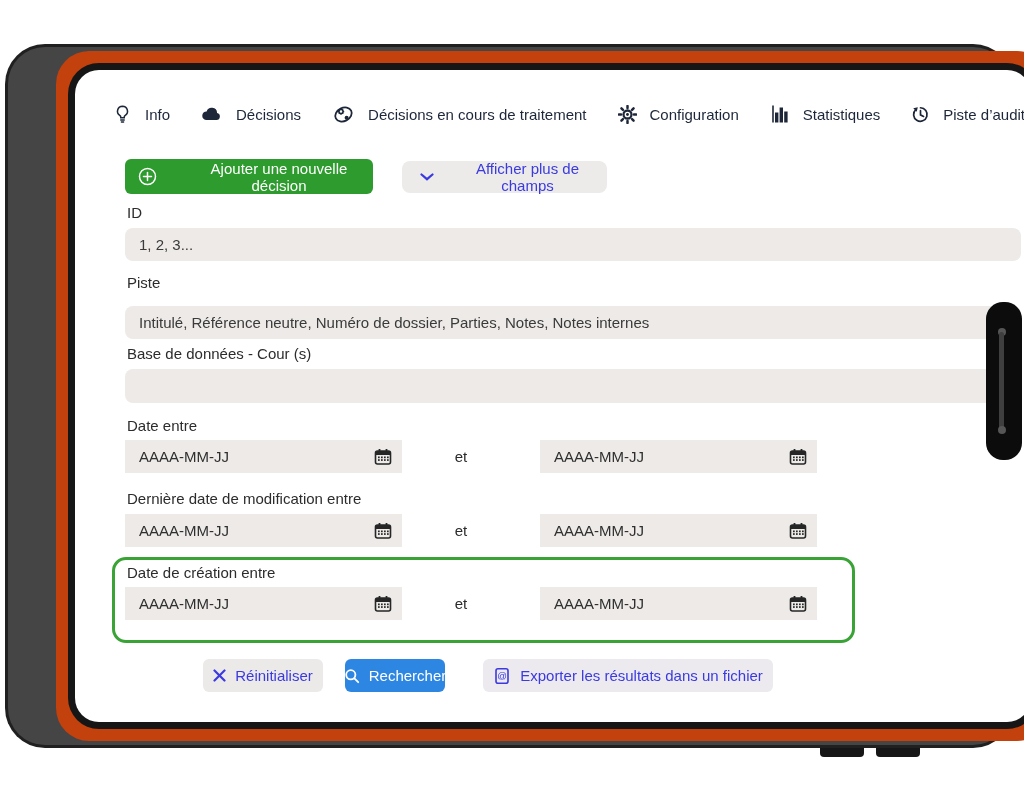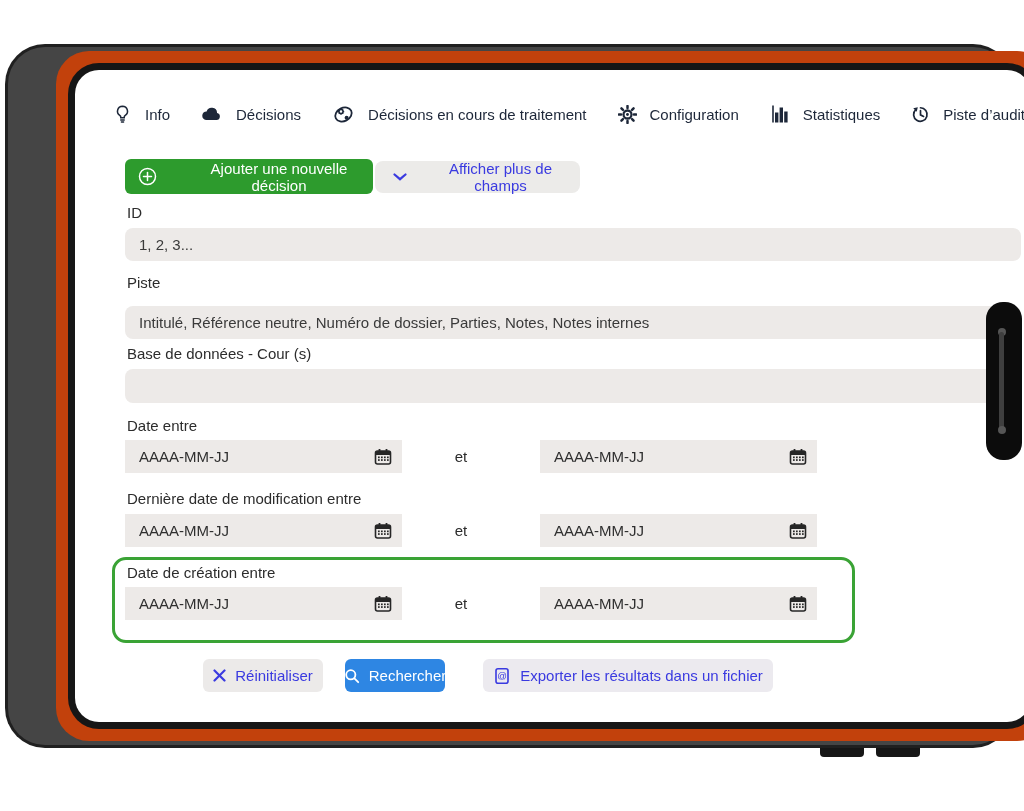--- a/index.html
+++ b/index.html
@@ -28,21 +28,21 @@
   
   .nav { position:absolute; left:38px; top:24px; height:40px; display:flex; align-items:center; gap:31px; }
   .nav-item { display:flex; align-items:center; gap:13px; cursor:pointer; }
   .nav-item .lbl { font-size:15px; color:#1d2739; white-space:nowrap; }
   .icon { display:inline-flex; align-items:center; justify-content:center; }
 
   
   .btn-add { position:absolute; left:50px; top:89px; width:248px; height:35px; background:#2d9b2d;
     border:none; border-radius:6px; color:#fff; font-size:15px; display:flex; align-items:center;
     gap:28px; padding:0 0 0 13px; cursor:pointer; font-family:inherit;text-align:center; }
-  .chip-more { position:absolute; left:300px; top:91px; width:205px; height:32px; background:#ecebe9;
+  .chip-more { position:absolute; left:327px; top:91px; width:205px; height:32px; background:#ecebe9;
     border:none; border-radius:8px; color:#3a3ae0; font-size:15px; display:flex; align-items:center;
     gap:14px; padding:0 0 0 18px; cursor:pointer; font-family:inherit; }
 
   
   .field-label { position:absolute; left:52px; font-size:15px; color:#2c2c2c; white-space:nowrap; }
   .text-input { position:absolute; left:50px; width:896px; height:33px; background:#edeae8;
     border:none; border-radius:8px; font-size:15px; color:#2f2f2f; padding:0 14px; font-family:inherit; }
   .text-input::placeholder { color:#3a3a3a; opacity:1; }
   .select-box { position:absolute; left:50px; width:896px; height:34px; background:#edeae8;
     border-radius:8px; display:flex; align-items:center; justify-content:flex-end; padding-right:16px; cursor:pointer; }

